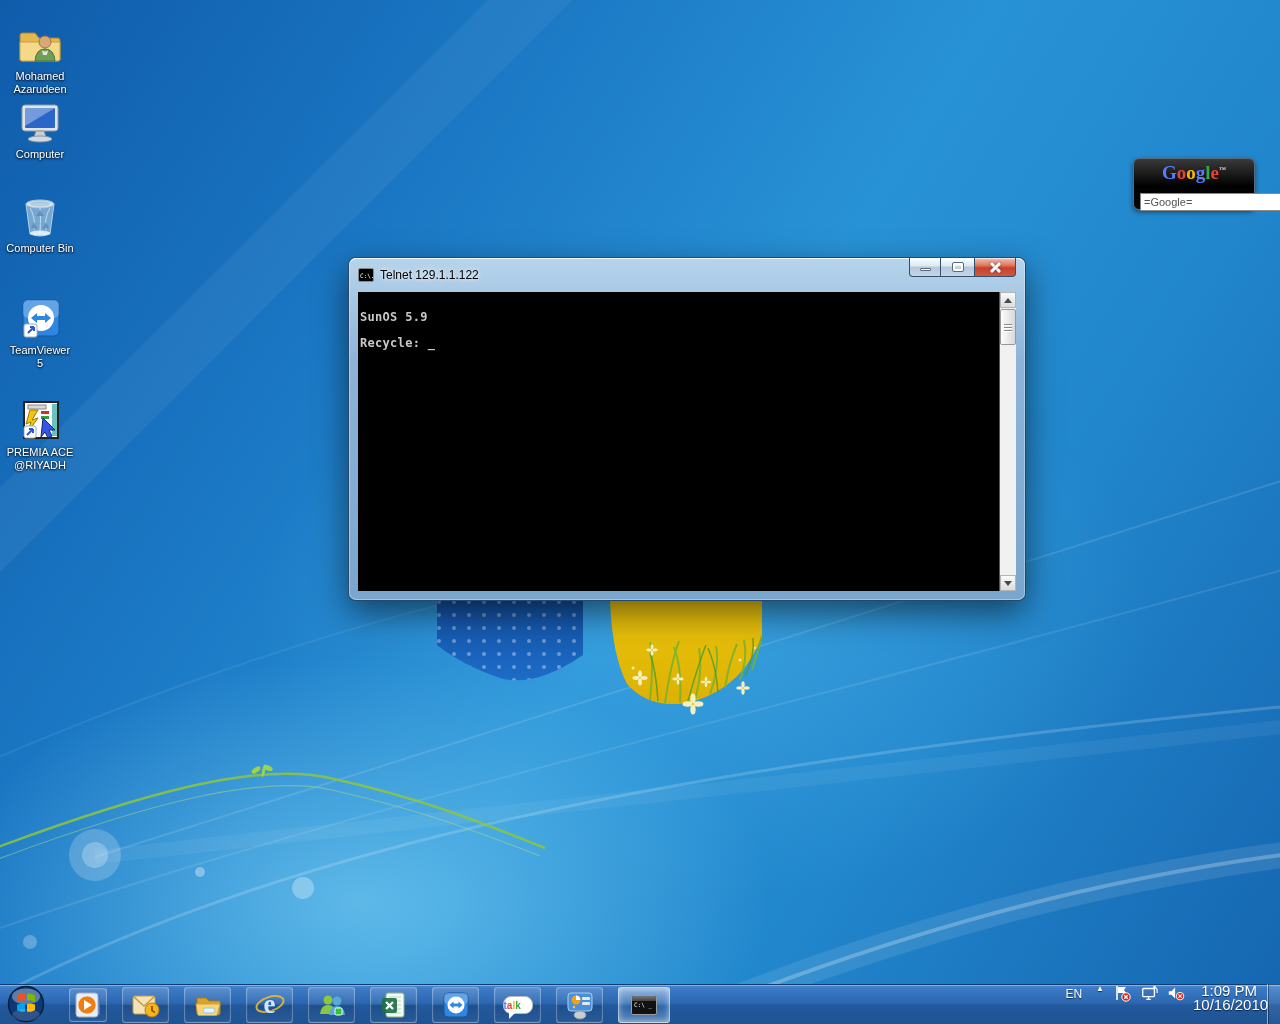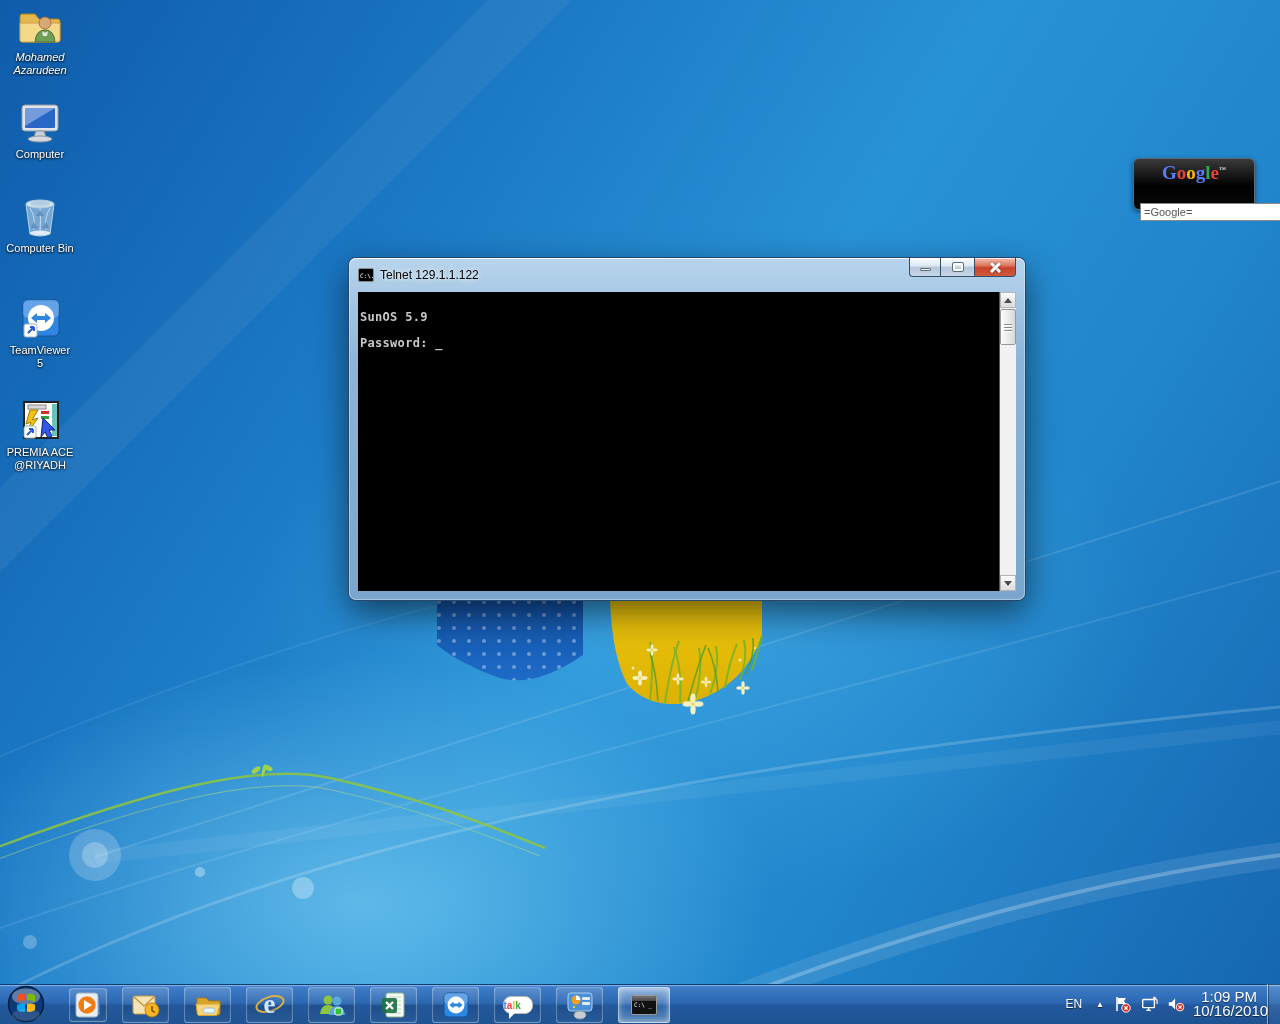--- a/index.html
+++ b/index.html
@@ -36,21 +36,21 @@
   .cal-month { font-size:14px; font-weight:bold; margin-top:4px; }
 
   .google-gadget {
     position:absolute; left:1133px; top:158px; width:122px; height:52px; border-radius:6px;
     background: linear-gradient(#3a3a3a, #000 55%, #0a0a0a);
     border:1px solid #5a6a78; box-shadow: 0 2px 5px rgba(0,0,0,.5);
   }
   .g-logo { text-align:center; margin-top:3px; font-family:"Liberation Serif", serif; font-size:19px; font-weight:bold; letter-spacing:0; }
   .g-logo sup { font-size:7px; color:#ddd; }
   .gl-b { color:#5b7cfa; } .gl-r { color:#e84338; } .gl-y { color:#f6b70c; } .gl-g { color:#35a54e; }
-  .g-row { display:flex; margin:19px 6px 0 6px; height:18px; }
+  .g-row { display:flex; margin:9px 6px 0 6px; height:18px; }
   .g-input { flex:1; border:1px solid #888; background:#fff; font-size:11px; color:#555; padding:0 3px; height:18px; }
 
   
   .window {
     position:absolute; left:349px; top:258px; width:676px; height:342px; border-radius:7px;
     background: linear-gradient(#b7d4ec, #8db4d8 30%, #7aa6cd);
     box-shadow: 0 0 0 1px #27476b, 0 12px 34px rgba(0,0,0,.55), inset 0 1px 0 rgba(255,255,255,.7), inset 0 0 0 1px rgba(255,255,255,.35);
   }
   .titlebar { position:relative; height:34px; display:flex; align-items:center; padding-left:9px; }
   .title-icon { width:16px; height:14px; background:#000; border:1px solid #888; border-radius:2px; color:#fff; font-family:"DejaVu Sans Mono",monospace; font-size:6px; line-height:13px; padding-left:1px; overflow:hidden; }
@@ -98,21 +98,21 @@
     background: linear-gradient(rgba(255,255,255,.45), rgba(255,255,255,.18) 45%, rgba(90,150,210,.25) 55%, rgba(210,235,255,.35));
     border:1px solid rgba(255,255,255,.55); box-shadow: inset 0 0 6px rgba(255,255,255,.55);
   }
   .ie-e { font-family:"Liberation Serif",serif; font-size:27px; font-weight:bold; color:#cfe6ff; text-shadow:0 0 2px #1a5eaa; position:relative; z-index:1; }
   .talk-bubble { position:relative; background:#fff; border:1px solid #bbb; border-radius:8px; width:30px; height:18px; font-size:10px; font-weight:bold; line-height:17px; }
   .talk-bubble:after { content:""; position:absolute; left:5px; bottom:-6px; border:4px solid transparent; border-top-color:#fff; border-left-color:#fff; }
   .cmd-icon { width:26px; height:20px; background:#111; border:1px solid #9a9a9a; border-radius:2px; overflow:hidden; }
   .cmd-icon .bar { height:5px; background:linear-gradient(#777,#444); }
   .cmd-icon .txt { color:#eee; font-family:"DejaVu Sans Mono",monospace; font-size:6px; line-height:7px; padding-left:2px; }
 
-  .tray { position:absolute; right:0; bottom:0; height:40px; display:flex; align-items:center; }
+  .tray { position:absolute; right:0; bottom:0; height:40px; display:flex; align-items:flex-start; }
   .tray-lang { color:#fff; font-size:12px; text-shadow:0 1px 1px rgba(0,0,0,.6); padding:3px 6px; border-radius:2px; }
   .tray-arrow { color:#fff; font-size:8px; margin-left:8px; text-shadow:0 1px 1px rgba(0,0,0,.6); }
   .tray-ico { margin-left:9px; position:relative; width:18px; height:18px; display:flex; align-items:center; justify-content:center; }
   .tray-clock { margin-left:8px; margin-right:6px; width:64px; text-align:right; color:#fff; font-size:15px; line-height:14px; text-shadow:0 1px 1px rgba(0,0,0,.6); }
   .show-desktop { width:13px; height:40px; margin-left:4px; border-left:1px solid rgba(255,255,255,.5); background:linear-gradient(rgba(255,255,255,.12),rgba(255,255,255,.03)); box-shadow:inset 1px 0 0 rgba(0,0,0,.35); }
 </style>
 </head>
 <body>
 
 <div class="screen">
@@ -189,21 +189,21 @@
       <ellipse cx="268" cy="768" rx="5" ry="2.5" transform="rotate(25 268 768)"></ellipse>
     </g>
 
     <circle cx="95" cy="855" r="26" fill="rgba(255,255,255,.20)"></circle>
     <circle cx="95" cy="855" r="13" fill="rgba(255,255,255,.25)"></circle>
     <circle cx="303" cy="888" r="11" fill="rgba(255,255,255,.30)"></circle>
     <circle cx="200" cy="872" r="5" fill="rgba(255,255,255,.35)"></circle>
     <circle cx="30" cy="942" r="7" fill="rgba(255,255,255,.25)"></circle>
   </svg>
 
-  <div class="dicon" style="top:1px;font-style:italic;">
+  <div class="dicon" style="top:20px;">
     <svg width="48" height="48" viewBox="0 0 48 48">
       <path d="M6,13 h13 l4,5 h19 a2,2 0 0 1 2,2 v19 a2,2 0 0 1 -2,2 h-36 a2,2 0 0 1 -2,-2 v-24 a2,2 0 0 1 2,-2 z" fill="#e3b84e" stroke="#a87f22"></path>
       <path d="M4,22 h40 v17 a2,2 0 0 1 -2,2 h-36 a2,2 0 0 1 -2,-2 z" fill="#f5d98a" stroke="#caa040"></path>
       <circle cx="29" cy="22" r="6" fill="#d9a877" stroke="#a0714a"></circle>
       <path d="M19,41 q1,-12 10,-12 q9,0 10,12 z" fill="#6f9e55" stroke="#4c7338"></path>
       <path d="M26,30 q3,3 6,0 l-1,5 h-4 z" fill="#e8e4da"></path>
     </svg>
     <div class="dlabel">Mohamed
 Azarudeen</div>
   </div>
@@ -288,21 +288,21 @@
               <b></b>
             </span>
           </div>
       </div>
     </div>
     <div class="client">
       <div class="term">
         <div class="term-line"></div>
         <div class="term-line">SunOS 5.9</div>
         <div class="term-line"></div>
-        <div class="term-line">Password: _</div>
+        <div class="term-line">Recycle: _</div>
       </div>
       <div class="scrollbar">
         <div class="sb-btn">
             <span class="sb-arrow-up"></span>
           </div>
         <div class="sb-track">
           <div class="sb-thumb">
               <i></i>
               <i></i>
               <i></i>

